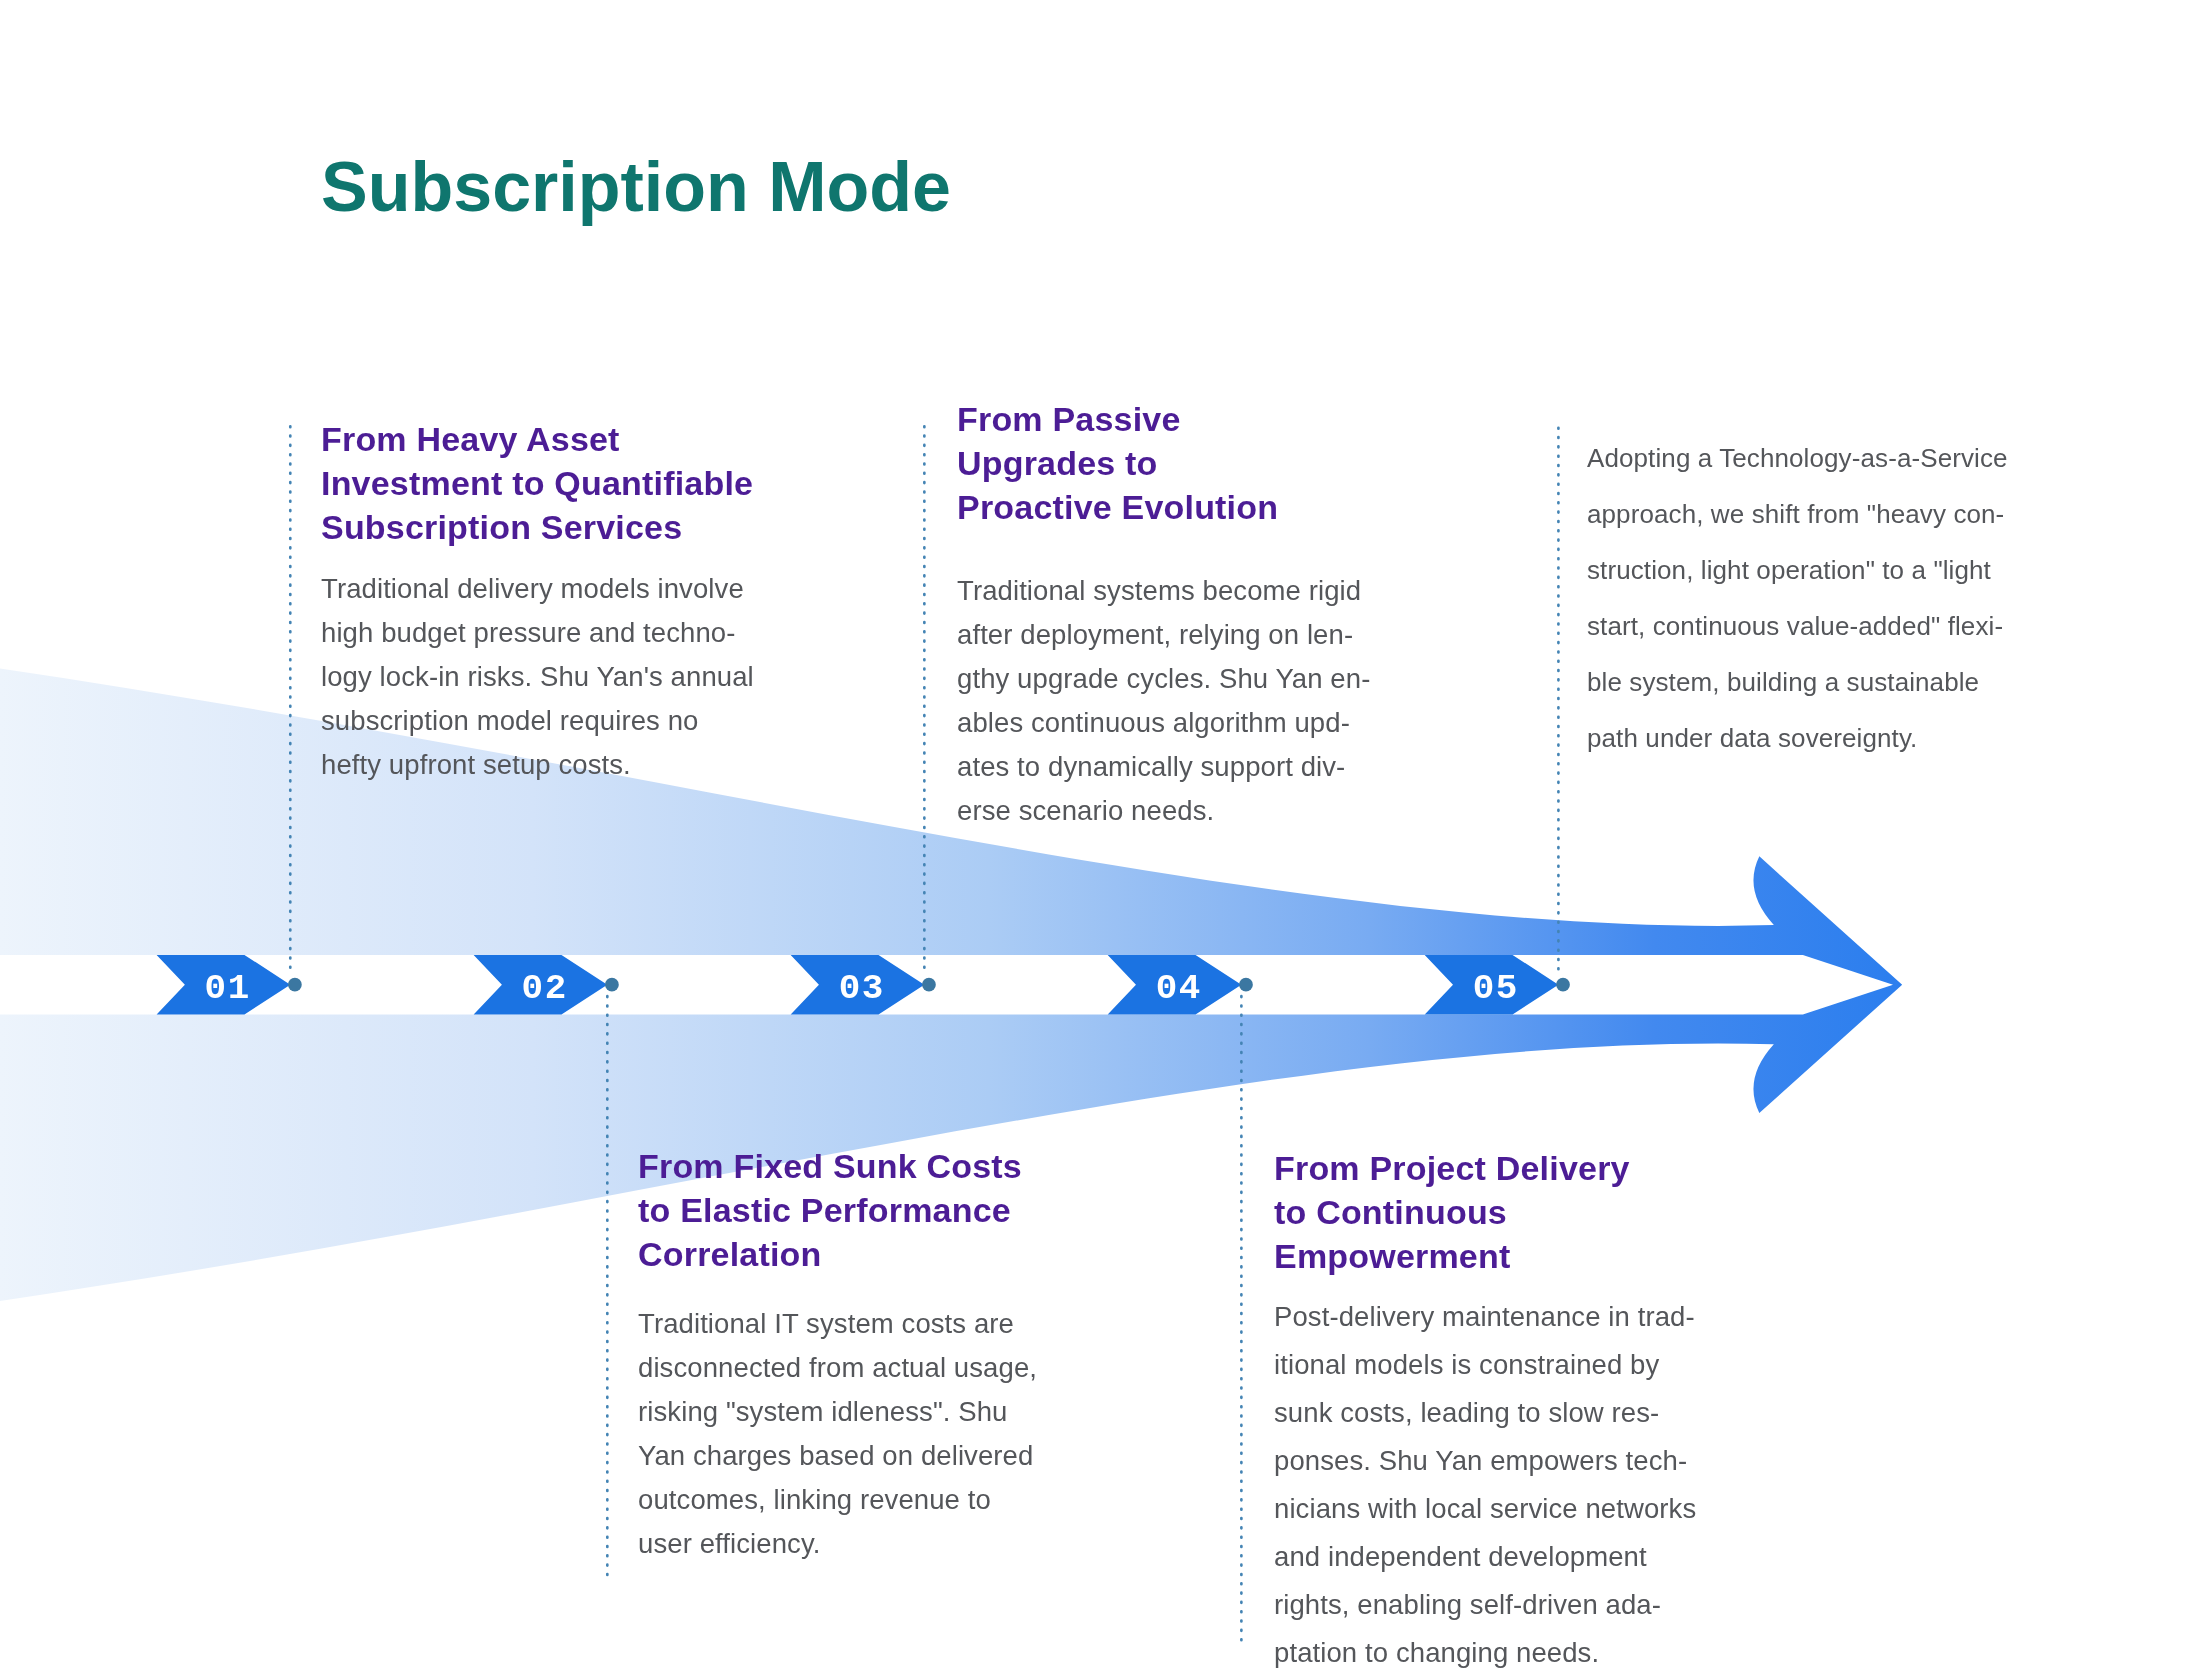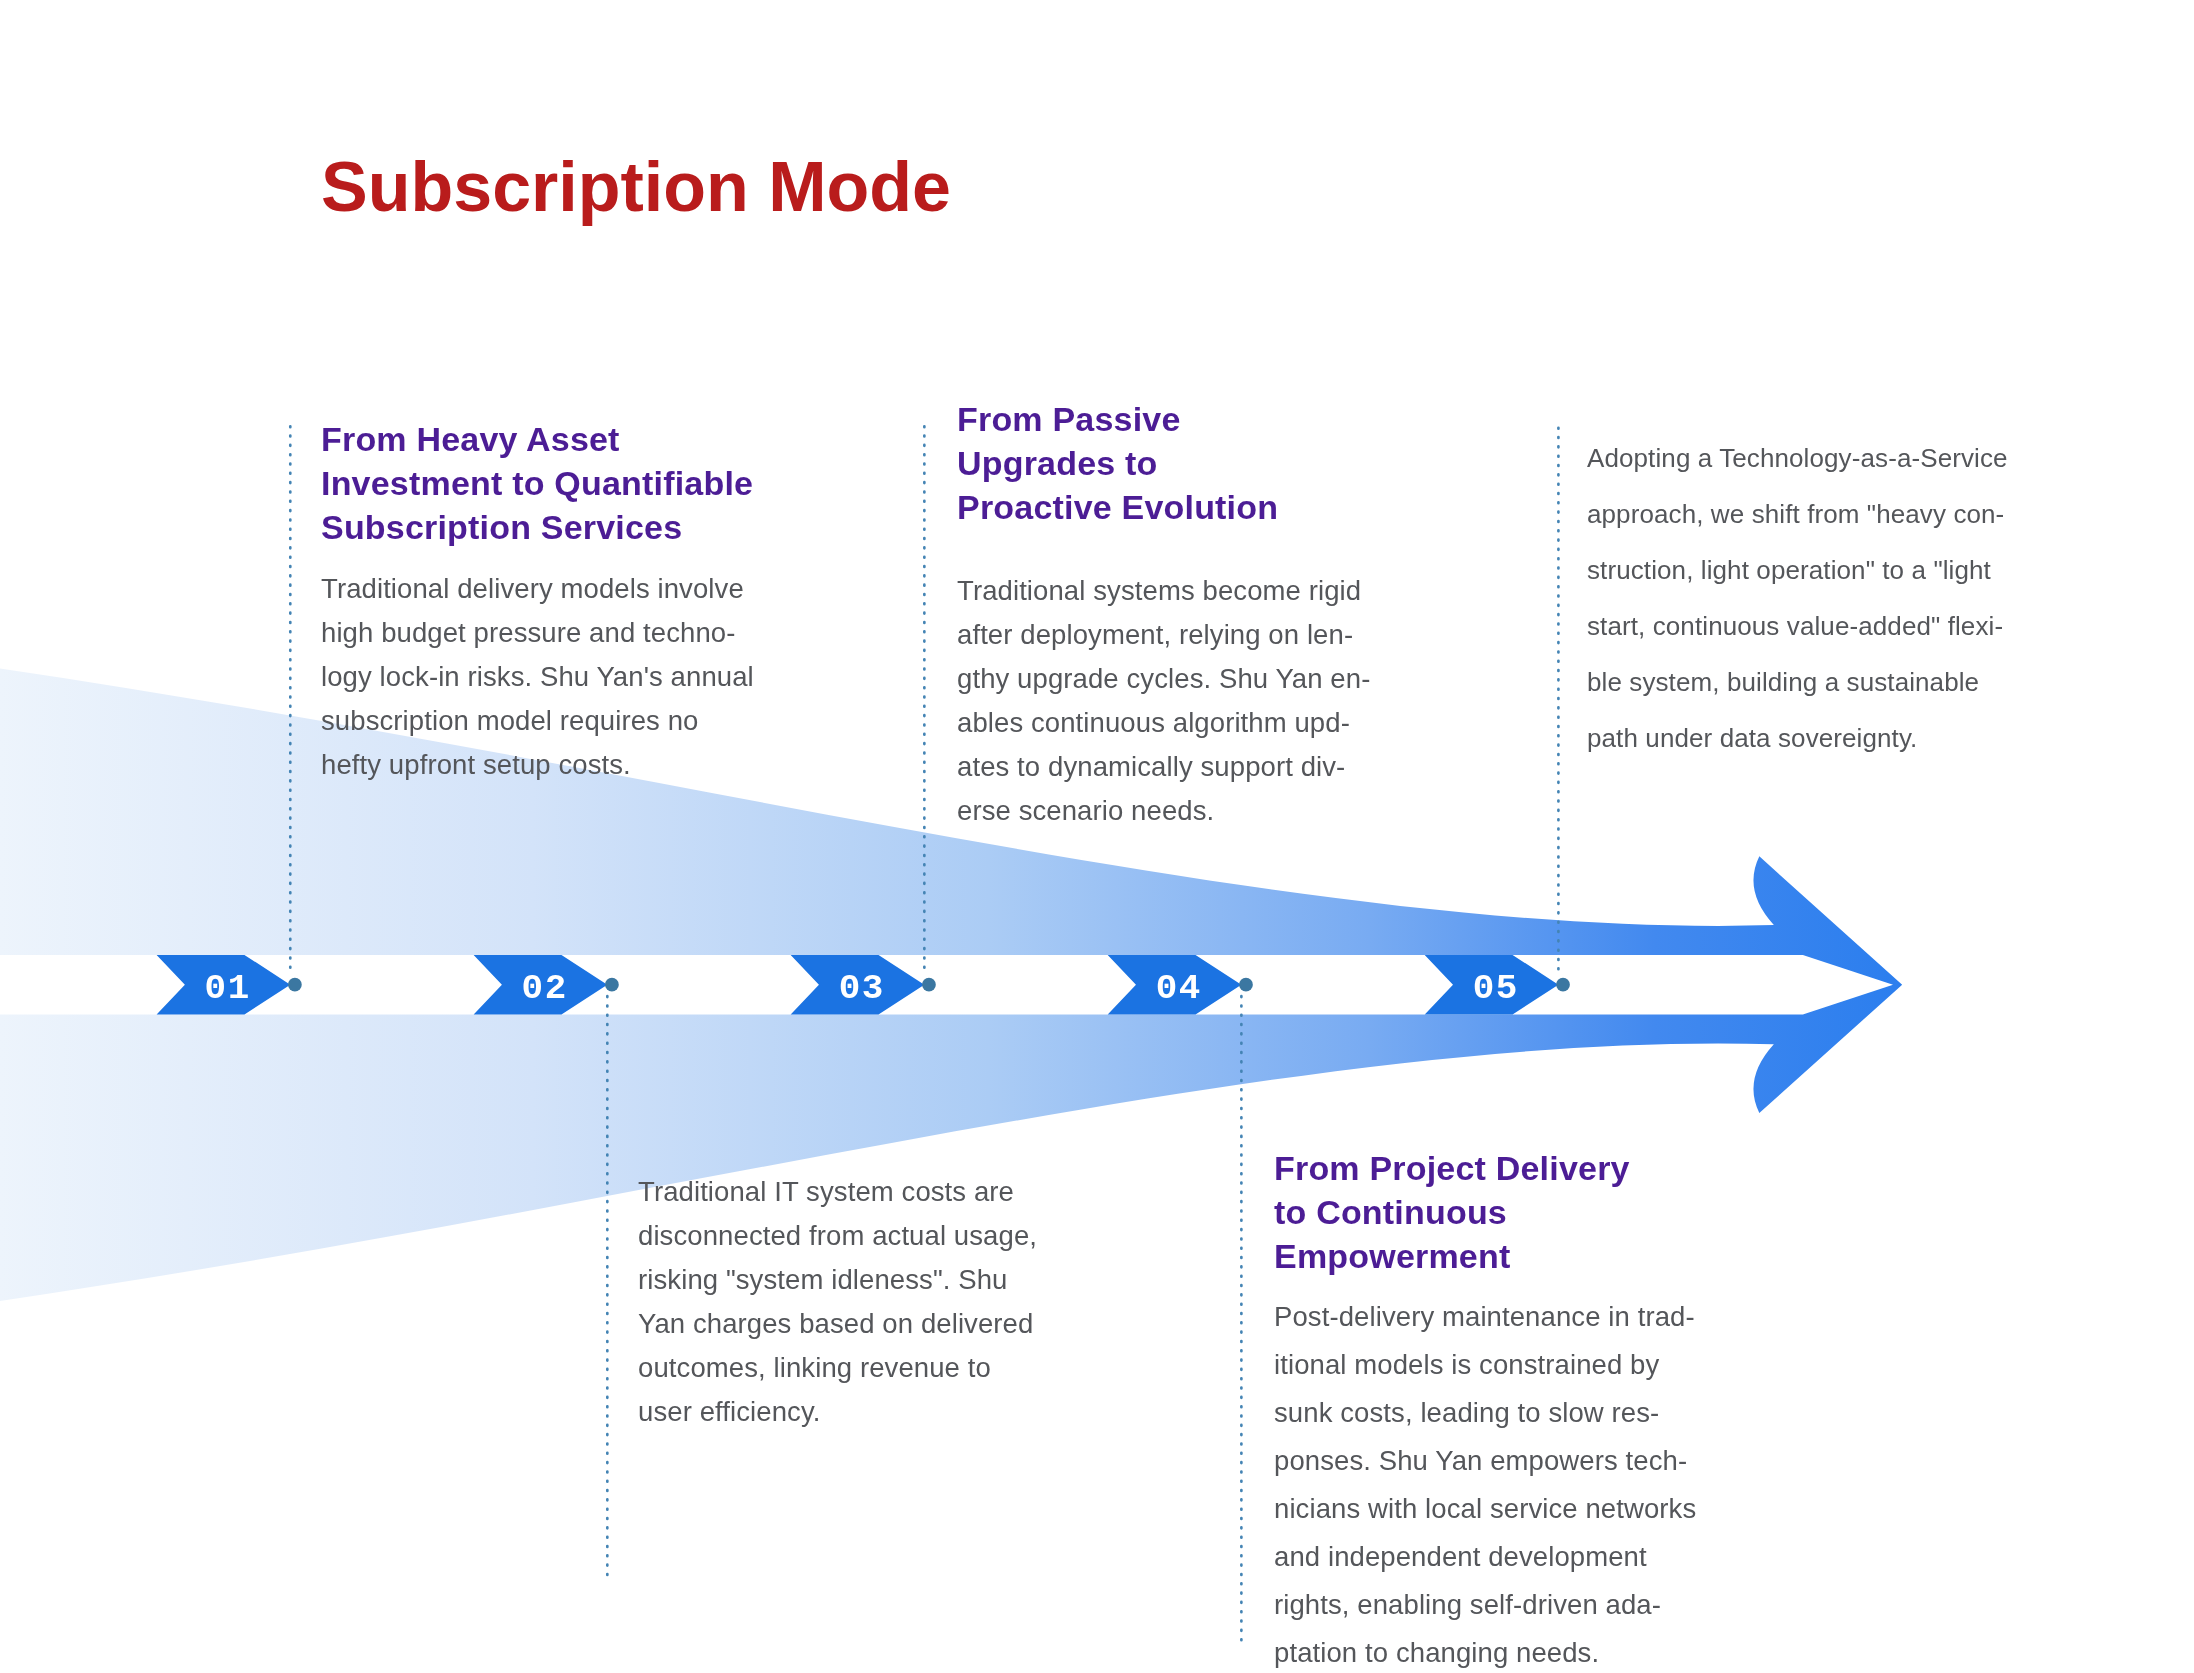--- a/index.html
+++ b/index.html
@@ -7,21 +7,21 @@
     width:2194px;height:1673px;overflow:hidden;
     font-family:"Liberation Sans","DejaVu Sans",sans-serif;
     -webkit-font-smoothing:antialiased;
   }
   #canvas{position:relative;width:2194px;height:1673px;background:#ffffff;}
 
   #arrow-svg{position:absolute;left:0;top:0;width:2194px;height:1673px;}
 
   #page-title{
     position:absolute;left:321px;top:151px;margin:0;
-    font-size:70px;font-weight:700;color:#b91c1c;letter-spacing:0px;line-height:1.05;
+    font-size:70px;font-weight:700;color:#0f766e;letter-spacing:0px;line-height:1.05;
   }
 
   .block{position:absolute;}
   .block h3{
     margin:0;font-size:34px;line-height:44px;font-weight:700;
     color:#4c1d95;letter-spacing:0.2px;
   }
   .block p{
     margin:0;font-size:27.5px;line-height:44px;font-weight:400;
     color:#54565a;letter-spacing:0.1px;
@@ -107,20 +107,21 @@
   <div class="block" id="block-03">
     <h3>From Passive<br>Upgrades to<br>Proactive Evolution</h3>
     <p>Traditional systems become rigid<br>after deployment, relying on len-<br>gthy upgrade cycles. Shu Yan en-<br>ables continuous algorithm upd-<br>ates to dynamically support div-<br>erse scenario needs.</p>
   </div>
 
   <div class="block" id="block-05">
     <p>Adopting a Technology-as-a-Service<br>approach, we shift from "heavy con-<br>struction, light operation" to a "light<br>start, continuous value-added" flexi-<br>ble system, building a sustainable<br>path under data sovereignty.</p>
   </div>
 
   <div class="block" id="block-02">
+    <h3>From Fixed Sunk Costs<br>to Elastic Performance<br>Correlation</h3>
     <p>Traditional IT system costs are<br>disconnected from actual usage,<br>risking "system idleness". Shu<br>Yan charges based on delivered<br>outcomes, linking revenue to<br>user efficiency.</p>
   </div>
 
   <div class="block" id="block-04">
     <h3>From Project Delivery<br>to Continuous<br>Empowerment</h3>
     <p>Post-delivery maintenance in trad-<br>itional models is constrained by<br>sunk costs, leading to slow res-<br>ponses. Shu Yan empowers tech-<br>nicians with local service networks<br>and independent development<br>rights, enabling self-driven ada-<br>ptation to changing needs.</p>
   </div>
 
 </div>
 

